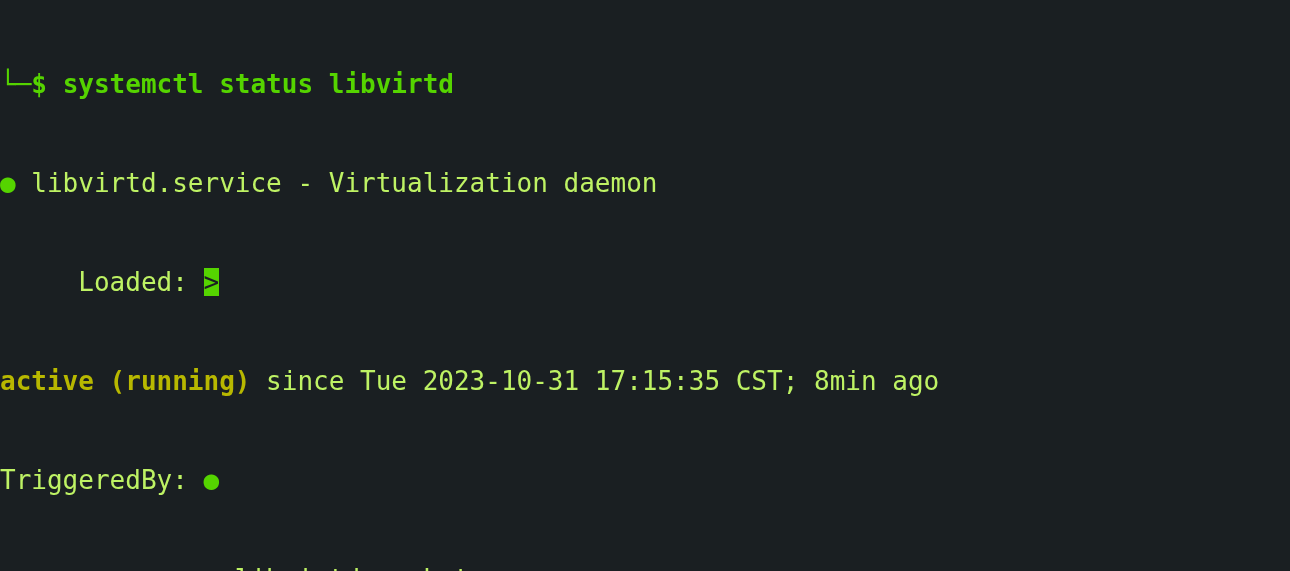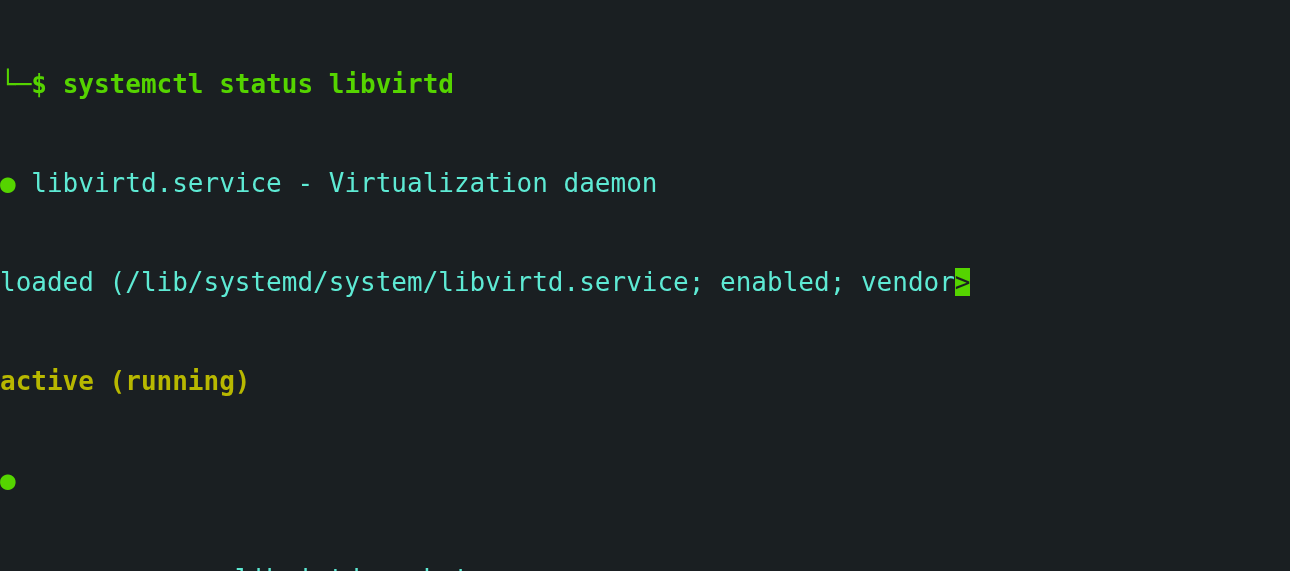--- a/index.html
+++ b/index.html
@@ -17,21 +17,21 @@
     white-space: pre;
     color: #4caf50;
     padding-top: 2px;
   }
   .line {
     display: flex;
     flex-direction: row;
     align-items: baseline;
     height: 33px;
   }
-  .fg-green { color: #5eead4; }
+  .fg-green { color: #bef264; }
   .fg-yellow { color: #b8b800; }
   .bold { font-weight: bold; }
   .bullet-green {
     color: #55d400;
   }
   .bullet-yellow {
     color: #b8b800;
   }
   .cursor {
     display: inline-block;
@@ -48,25 +48,25 @@
 </style>
 </head>
 <body>
 
 <div class="term">
 
 <div class="line"><span class="prompt">└─</span><span class="prompt">$ </span><span class="cmd">systemctl status libvirtd</span></div>
 
 <div class="line"><span class="bullet-green">●</span><span class="fg-green">&nbsp;</span><span class="fg-green">libvirtd.service - Virtualization daemon</span></div>
 
-<div class="line"><span class="fg-green">loaded (/lib/systemd/system/libvirtd.service; enabled; vendor</span><span class="cursor">&gt;</span></div>
+<div class="line"><span class="fg-green">     Loaded: </span><span class="cursor">&gt;</span></div>
 
-<div class="line"><span class="fg-yellow bold">active (running)</span></div>
+<div class="line"><span class="fg-yellow bold">active (running)</span><span class="fg-green"> since Tue 2023-10-31 17:15:35 CST; 8min ago</span></div>
 
-<div class="line"><span class="bullet-green">● </span></div>
+<div class="line"><span class="fg-green">TriggeredBy: </span><span class="bullet-green">● </span></div>
 
 <div class="line"><span class="fg-green">             </span><span class="bullet-yellow">● </span><span class="fg-green">libvirtd.socket</span></div>
 
 
 
 
 
 
 
 

